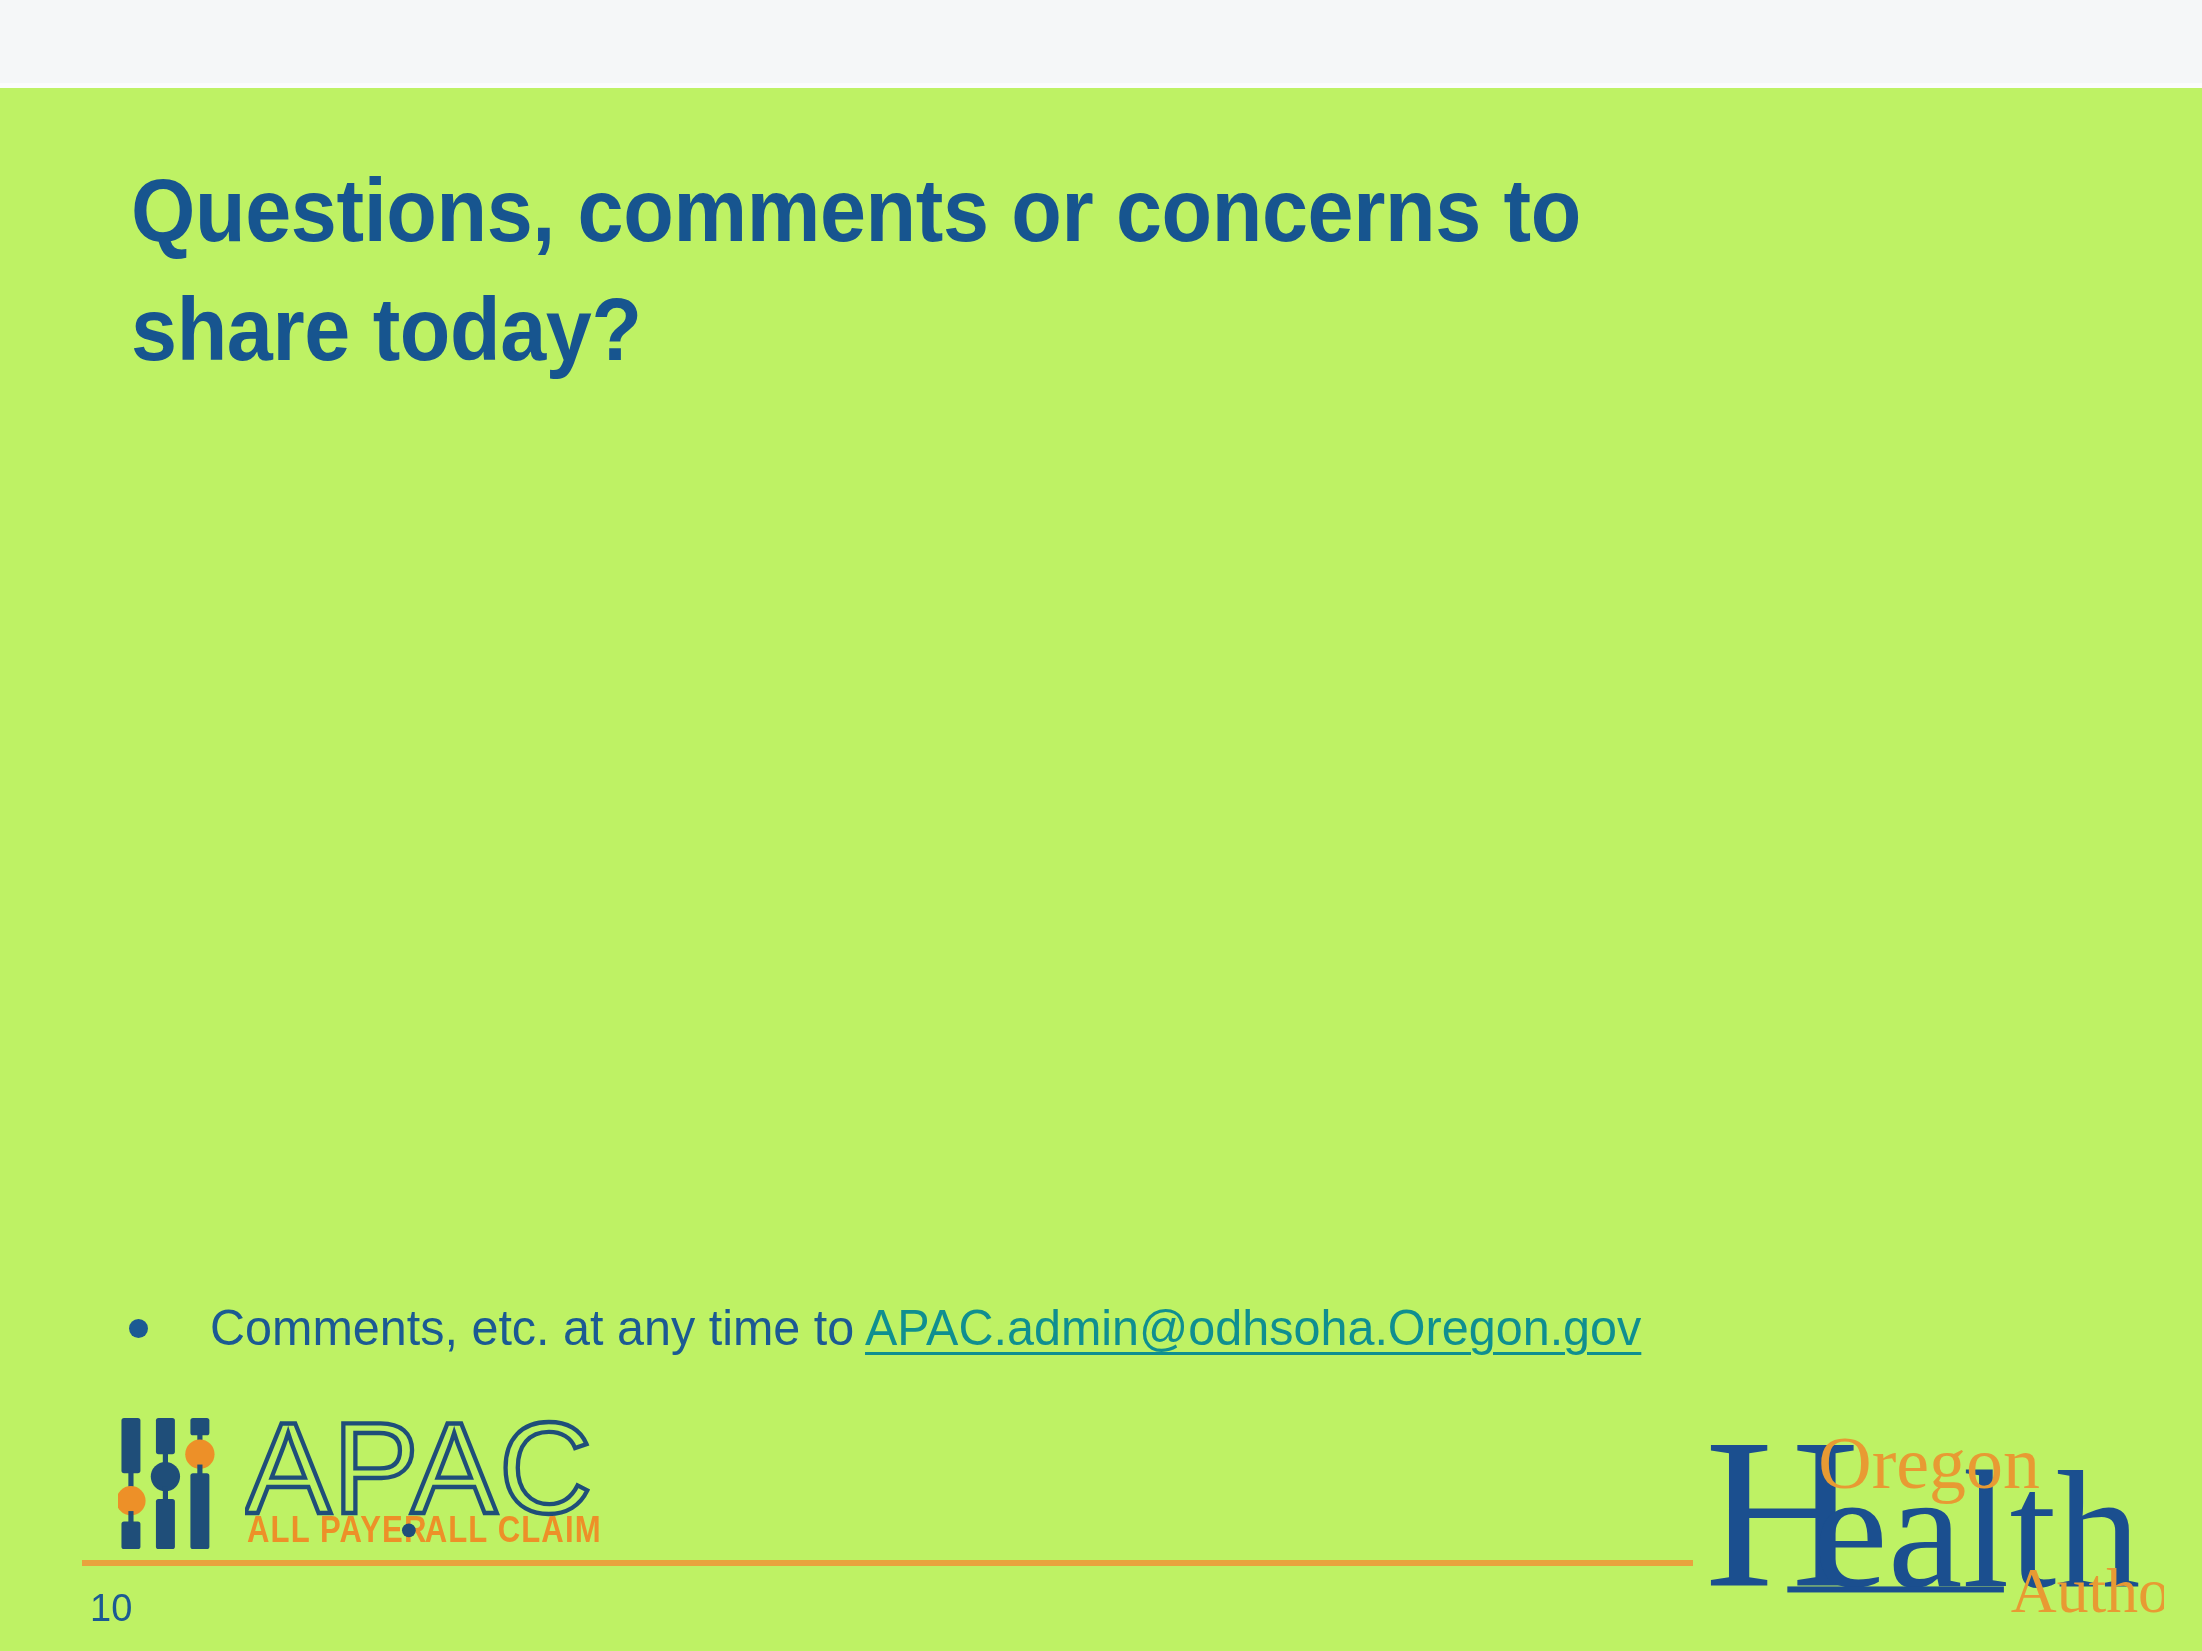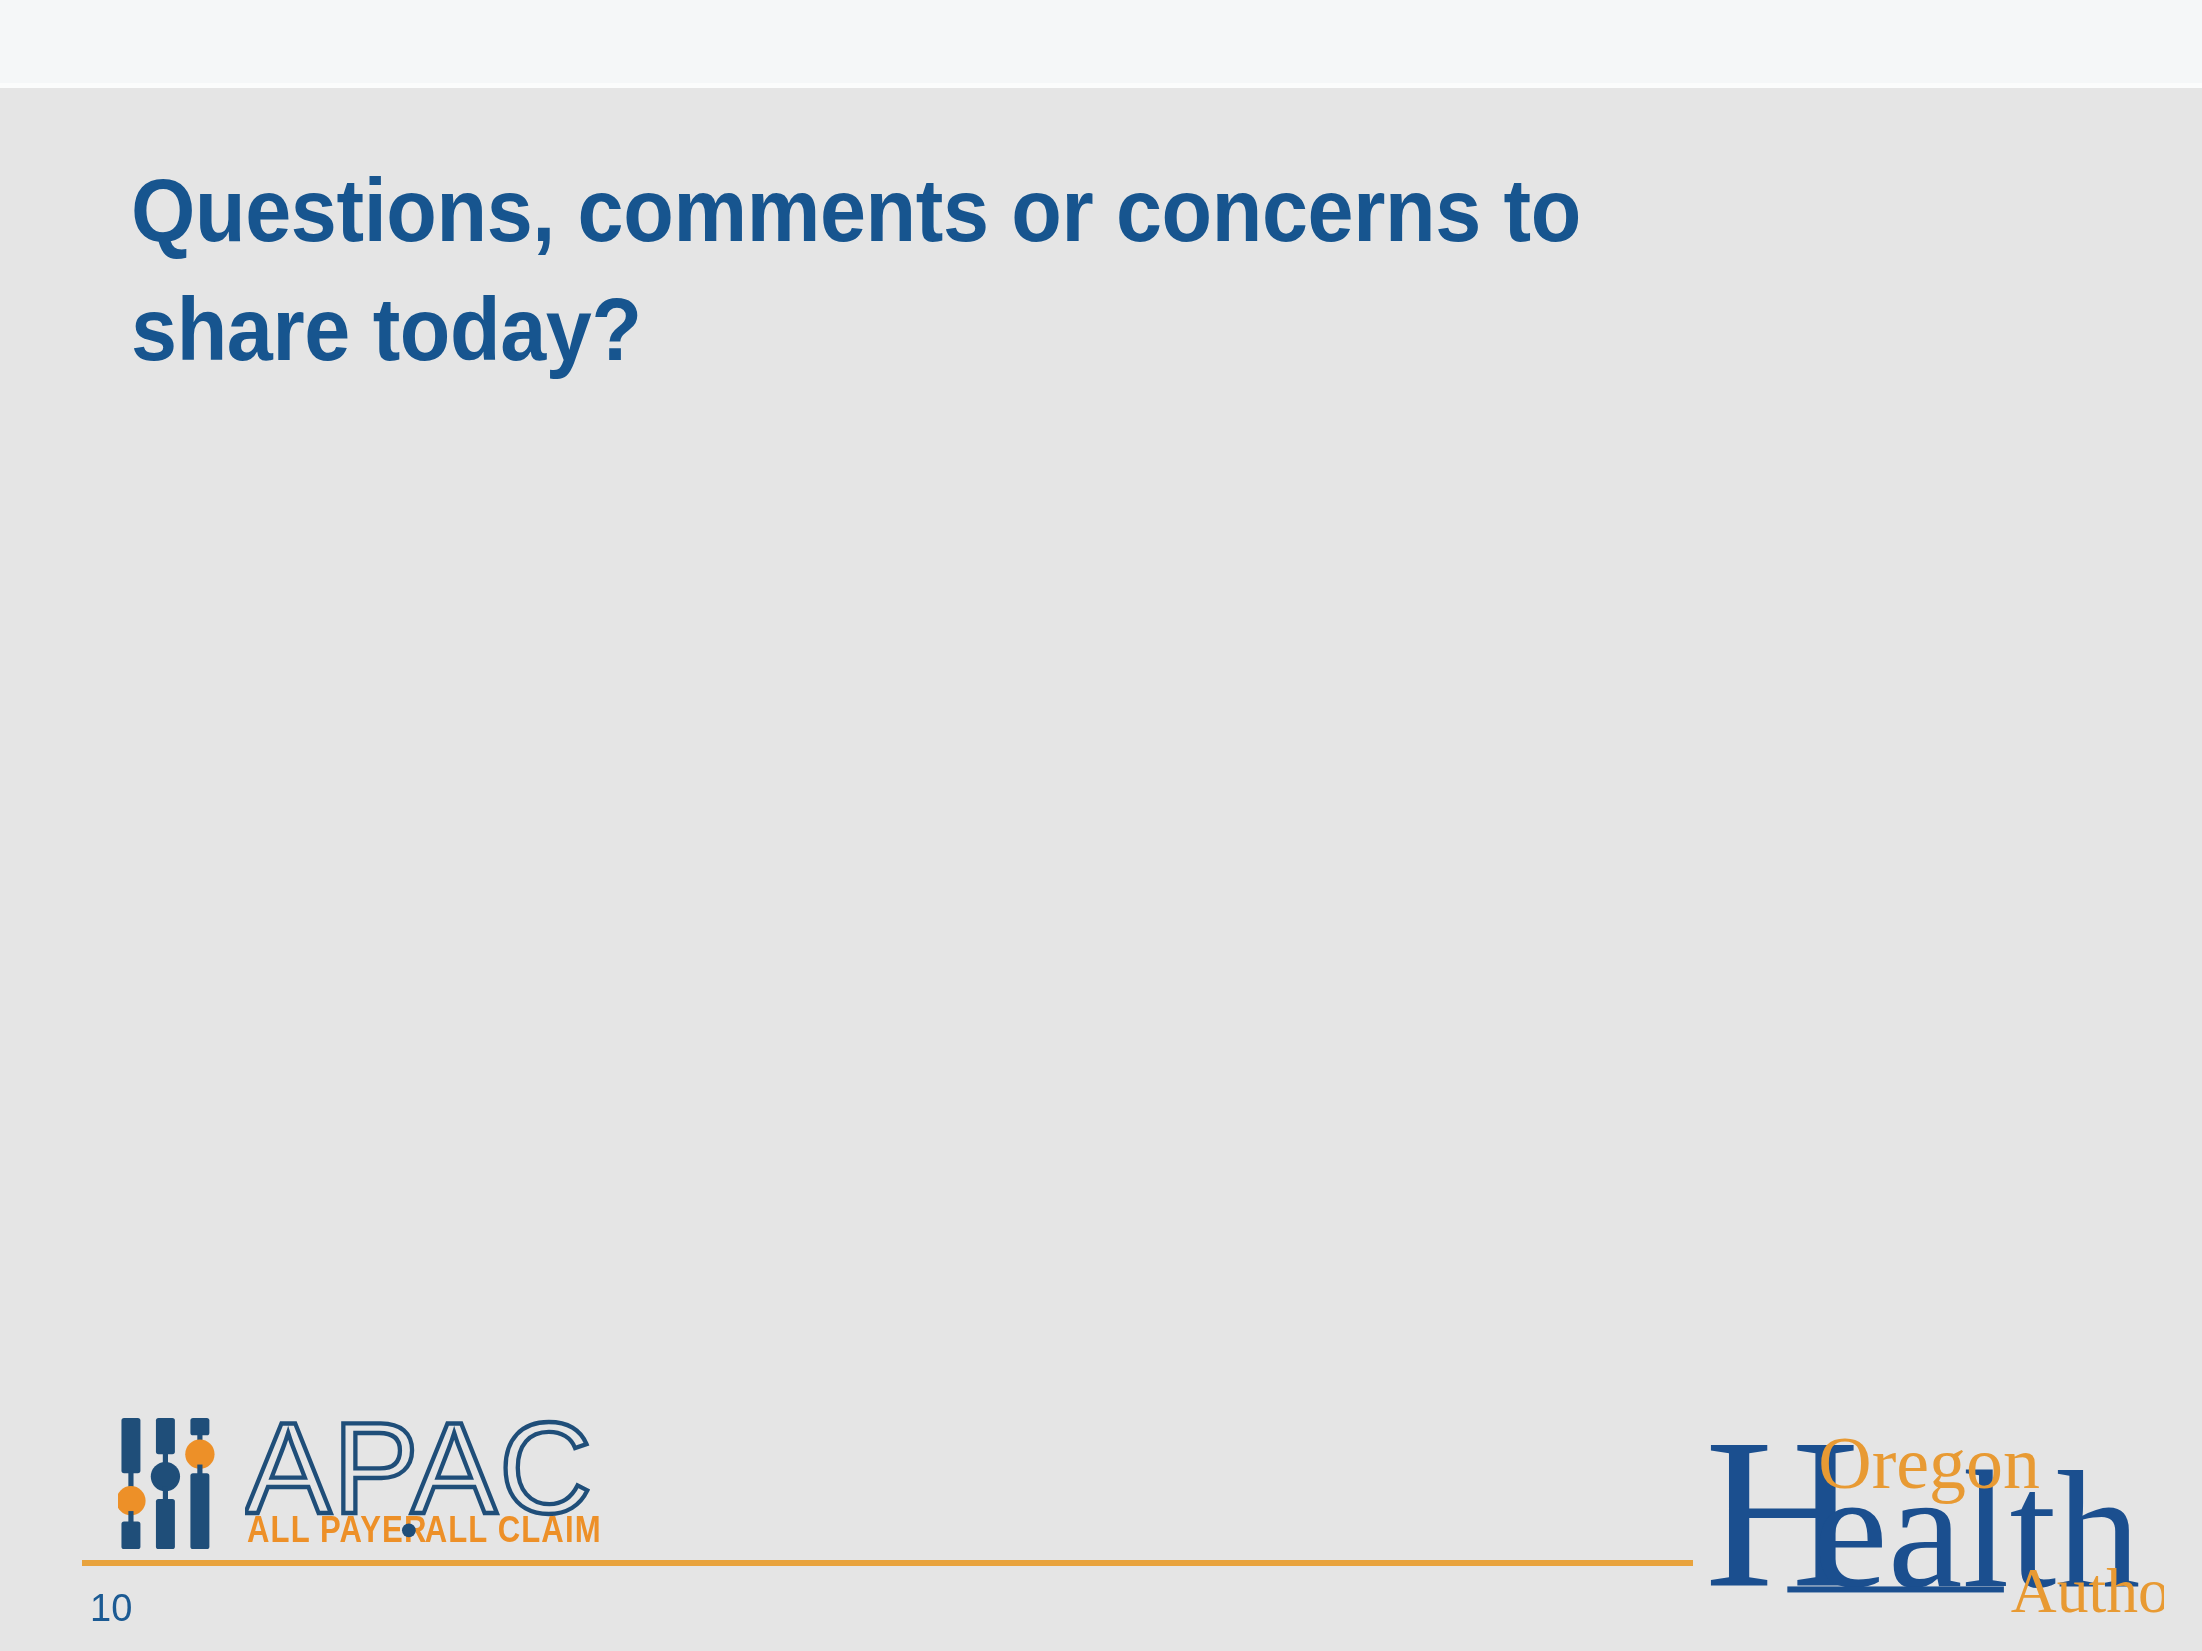--- a/index.html
+++ b/index.html
@@ -14,21 +14,21 @@
     overflow: hidden;
     position: relative;
   }
 
   
   #slide {
     position: absolute;
     left: 0; top: 0;
     width: 2203px;
     height: 1652px;
-    background: #e5e5e5;
+    background: #bef264;
   }
 
   
   #top-band {
     position: absolute;
     left: 0; top: 0;
     width: 2203px;
     height: 83px;
     background: #f5f7f8;
   }
@@ -156,20 +156,26 @@
 <body>
 
 <div id="slide">
 
   <div id="top-band"></div>
   <div id="top-band-edge"></div>
 
   <h1 id="title">Questions, comments or concerns to
 share today?</h1>
 
+  <div id="bullet-row">
+    <span id="bullet-dot"></span>
+    <div id="bullet-text">
+      <span class="lead">Comments, etc. at any time to </span><span id="email-link">APAC.admin@odhsoha.Oregon.gov</span>
+    </div>
+  </div>
 
   <div id="apac-logo">
 
     <svg id="apac-sliders" viewBox="0 0 116 152">
 
       <rect x="4" y="0" width="22" height="64" rx="3" fill="#1f4e79"></rect>
       <rect x="12" y="62" width="6" height="22" fill="#1f4e79"></rect>
       <circle cx="15" cy="96" r="17" fill="#ed9028"></circle>
       <rect x="12" y="108" width="6" height="14" fill="#1f4e79"></rect>
       <rect x="4" y="120" width="22" height="32" rx="3" fill="#1f4e79"></rect>

